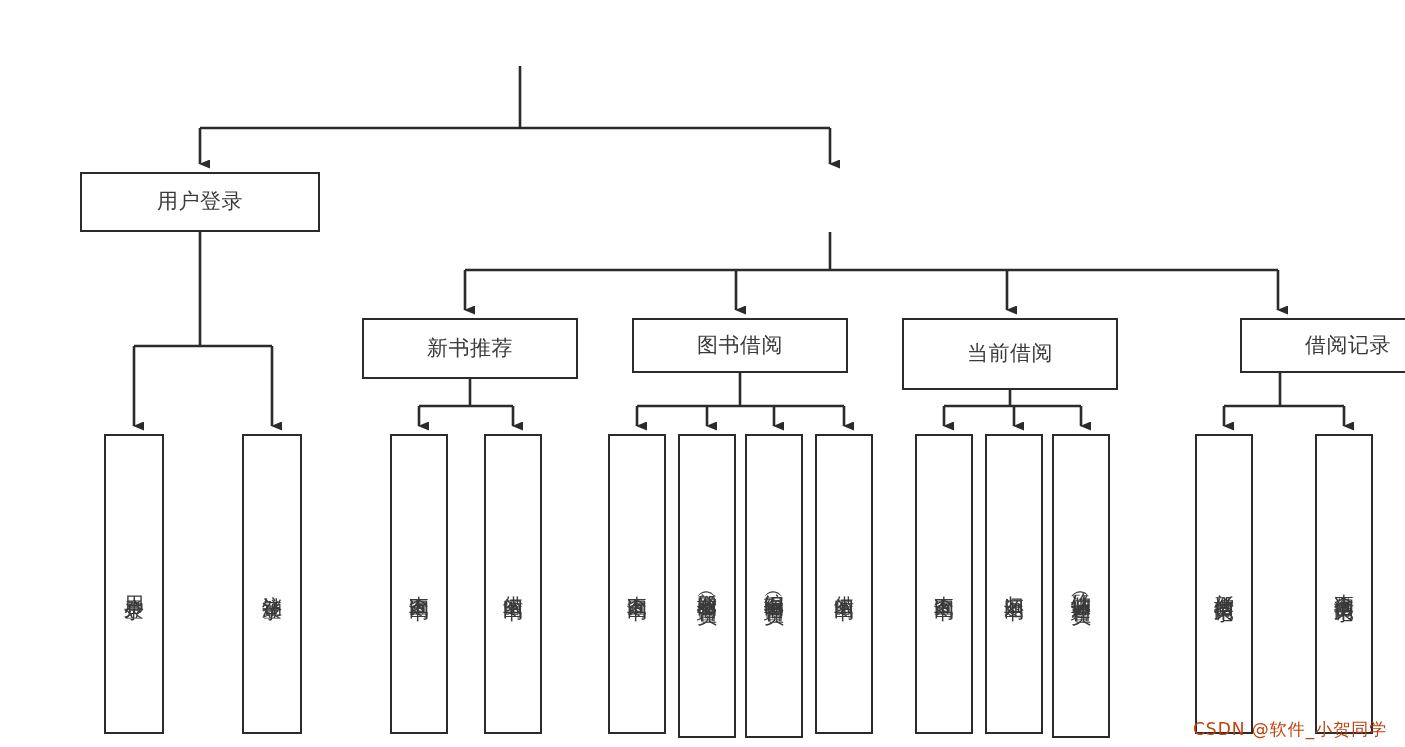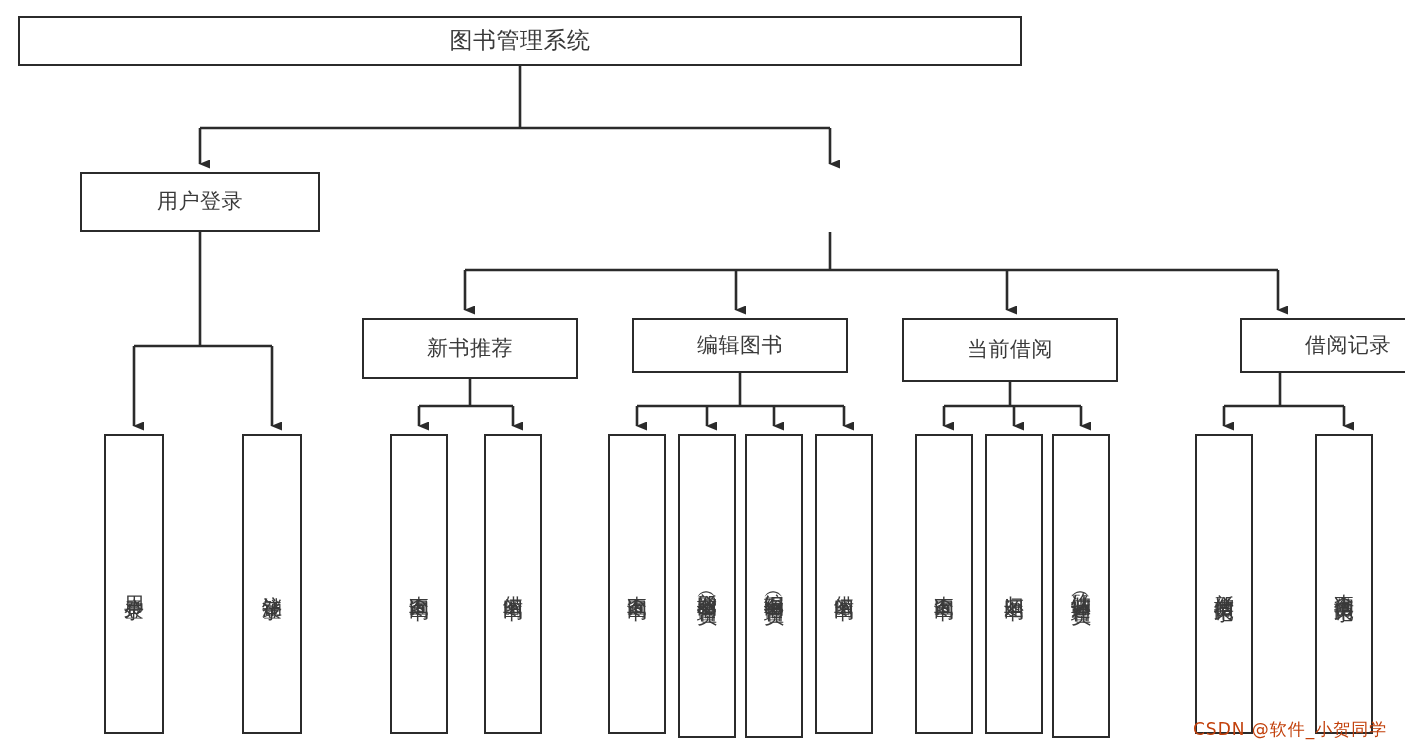--- a/index.html
+++ b/index.html
@@ -122,35 +122,32 @@
       <path d="M1014,406 L1014,426" marker-end="url(#arrowhead)"></path>
       <path d="M1081,406 L1081,426" marker-end="url(#arrowhead)"></path>
 
       <path d="M1280,373 L1280,406"></path>
       <path d="M1224,406 L1344,406"></path>
       <path d="M1224,406 L1224,426" marker-end="url(#arrowhead)"></path>
       <path d="M1344,406 L1344,426" marker-end="url(#arrowhead)"></path>
     </g>
   </svg>
 
-  <div class="node level-1" style="left: 18px; top: 16px; width: 1004px; height: 50px;">
-    <span class="label">图书管理系统</span>
-  </div>
 
   <div class="node level-2" style="left: 80px; top: 172px; width: 240px; height: 60px;">
     <span class="label">用户登录</span>
   </div>
 
   <div class="node level-3" style="left: 362px; top: 318px; width: 216px; height: 61px;">
     <span class="label">新书推荐</span>
   </div>
   <div class="node level-3" style="left: 632px; top: 318px; width: 216px; height: 55px;">
-    <span class="label">编辑图书</span>
+    <span class="label">图书借阅</span>
   </div>
-  <div class="node level-3" style="left: 902px; top: 318px; width: 216px; height: 64px;">
+  <div class="node level-3" style="left: 902px; top: 318px; width: 216px; height: 72px;">
     <span class="label">当前借阅</span>
   </div>
   <div class="node level-3" style="left: 1240px; top: 318px; width: 216px; height: 55px;">
     <span class="label">借阅记录</span>
   </div>
 
   <div class="node leaf" style="left: 104px; top: 434px; width: 60px; height: 300px;">
     <span class="label">用户登录</span>
   </div>
   <div class="node leaf" style="left: 242px; top: 434px; width: 60px; height: 300px;">

